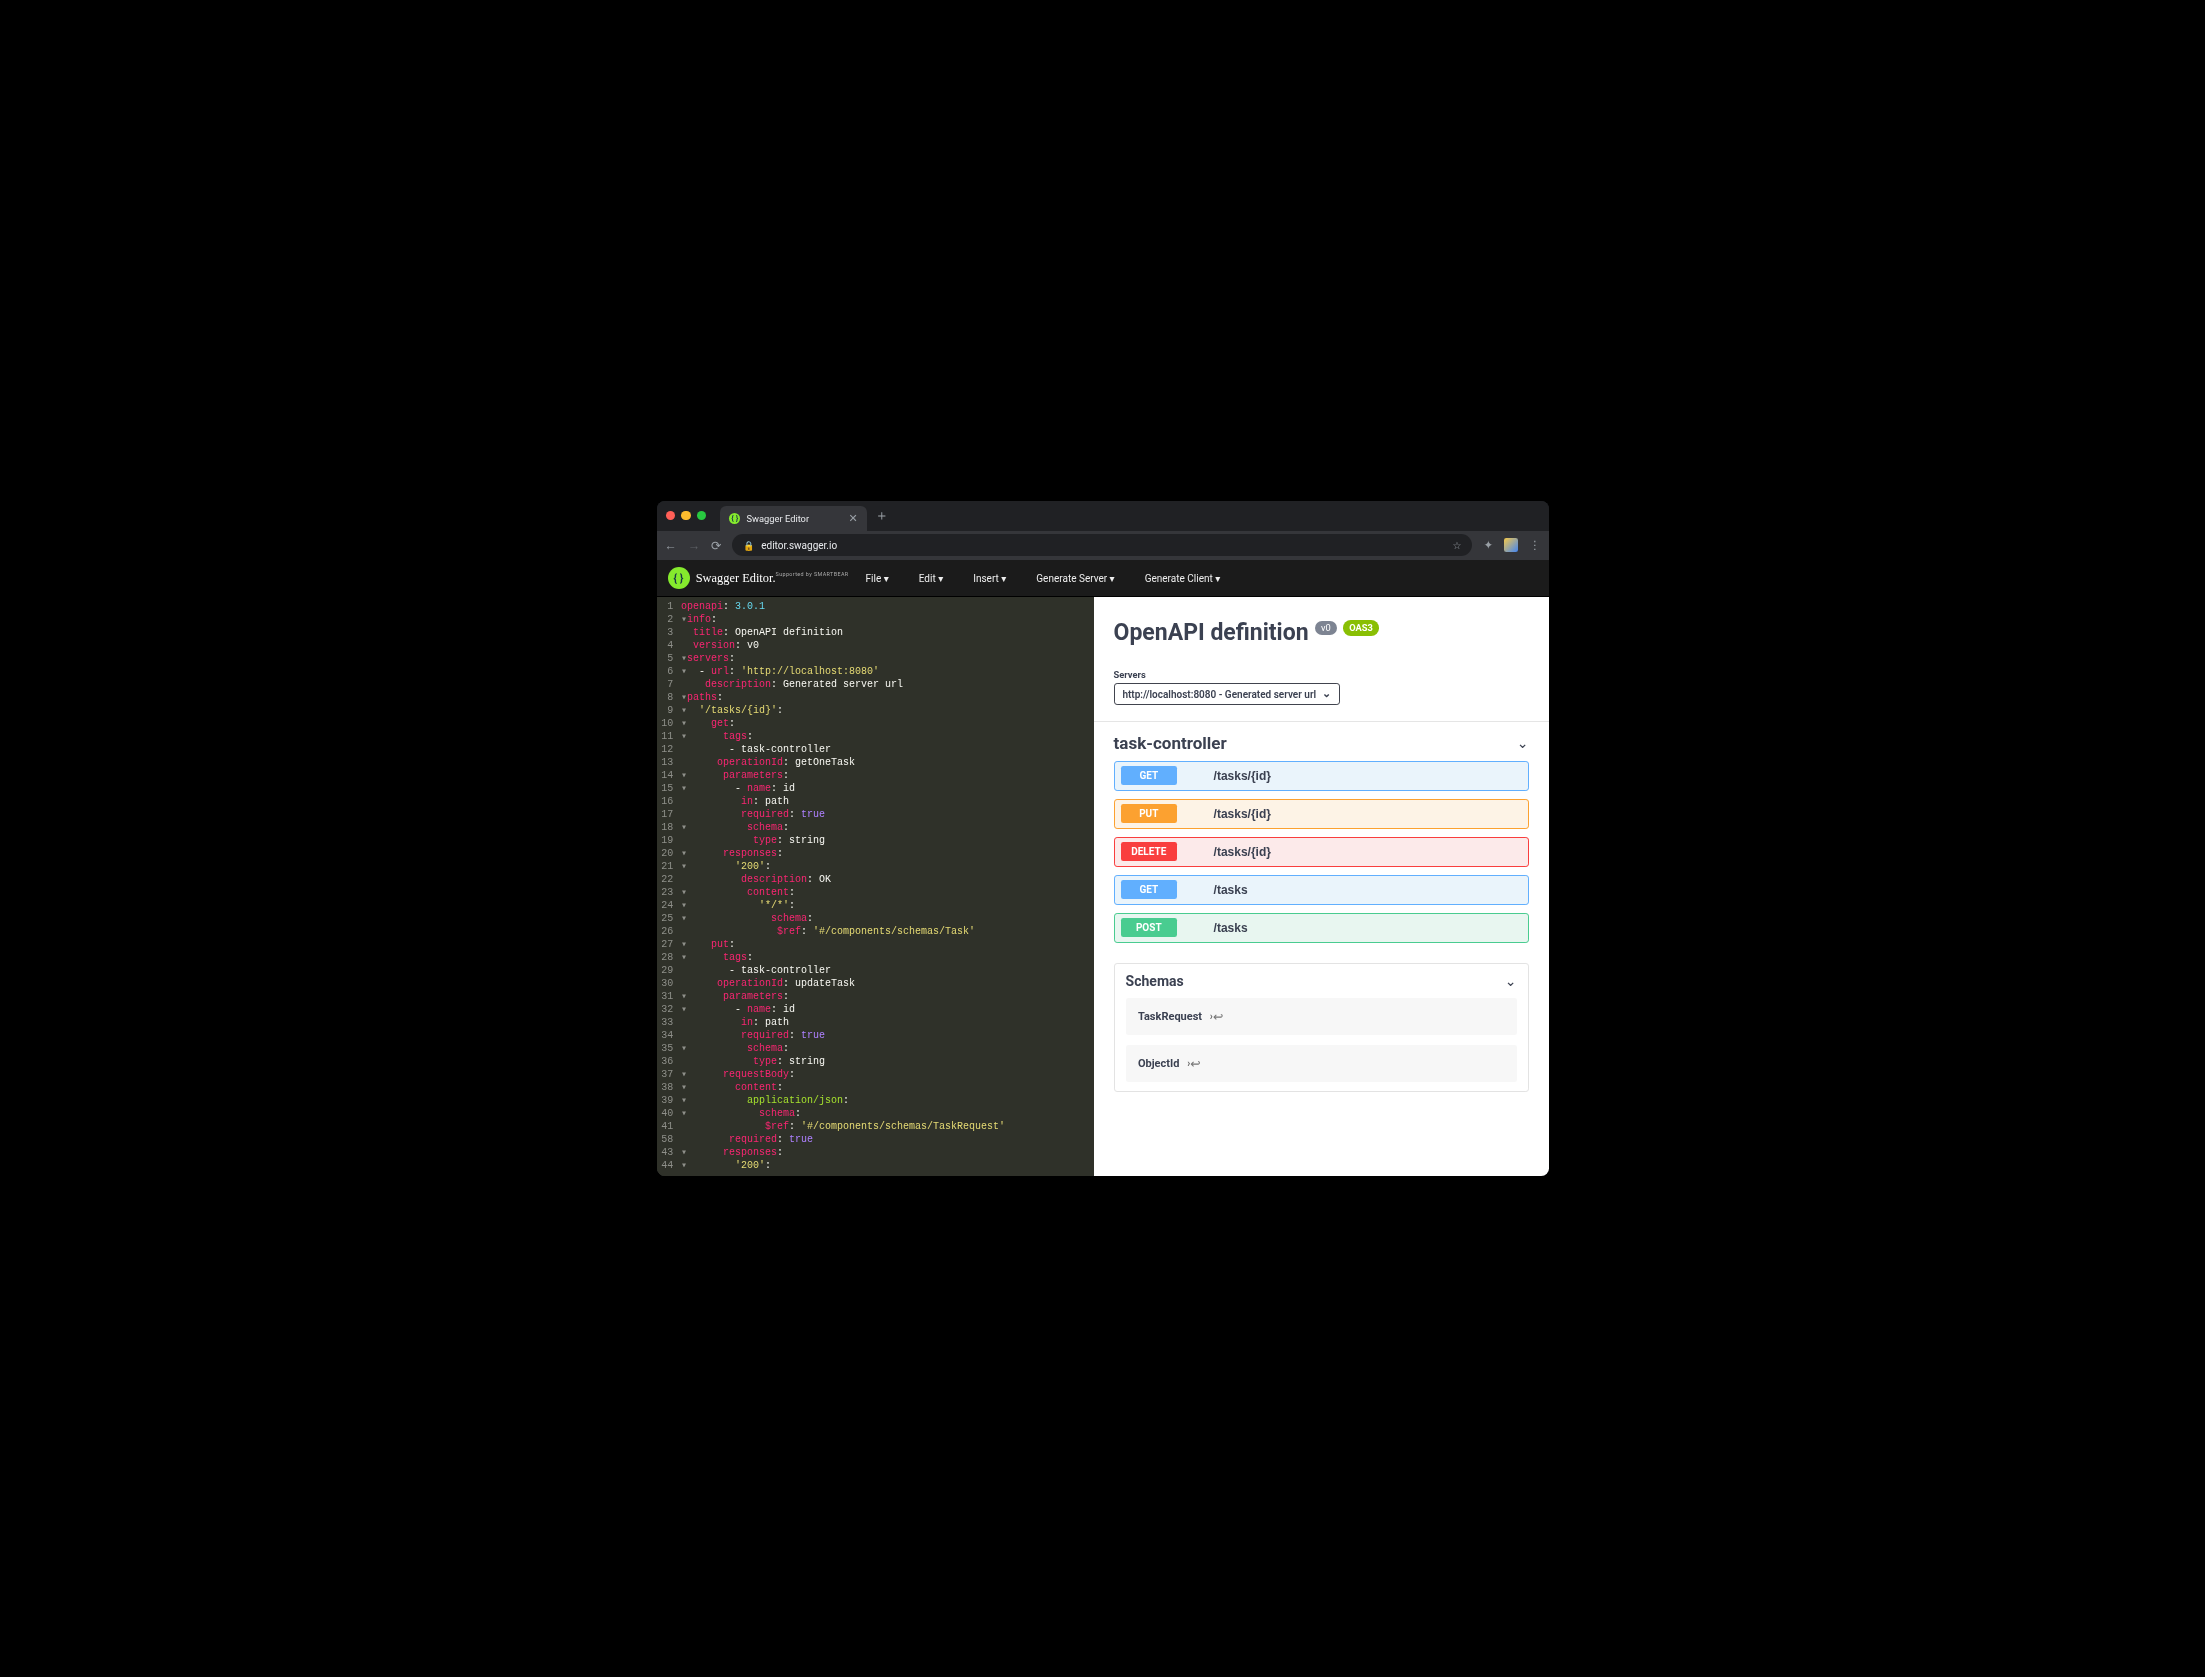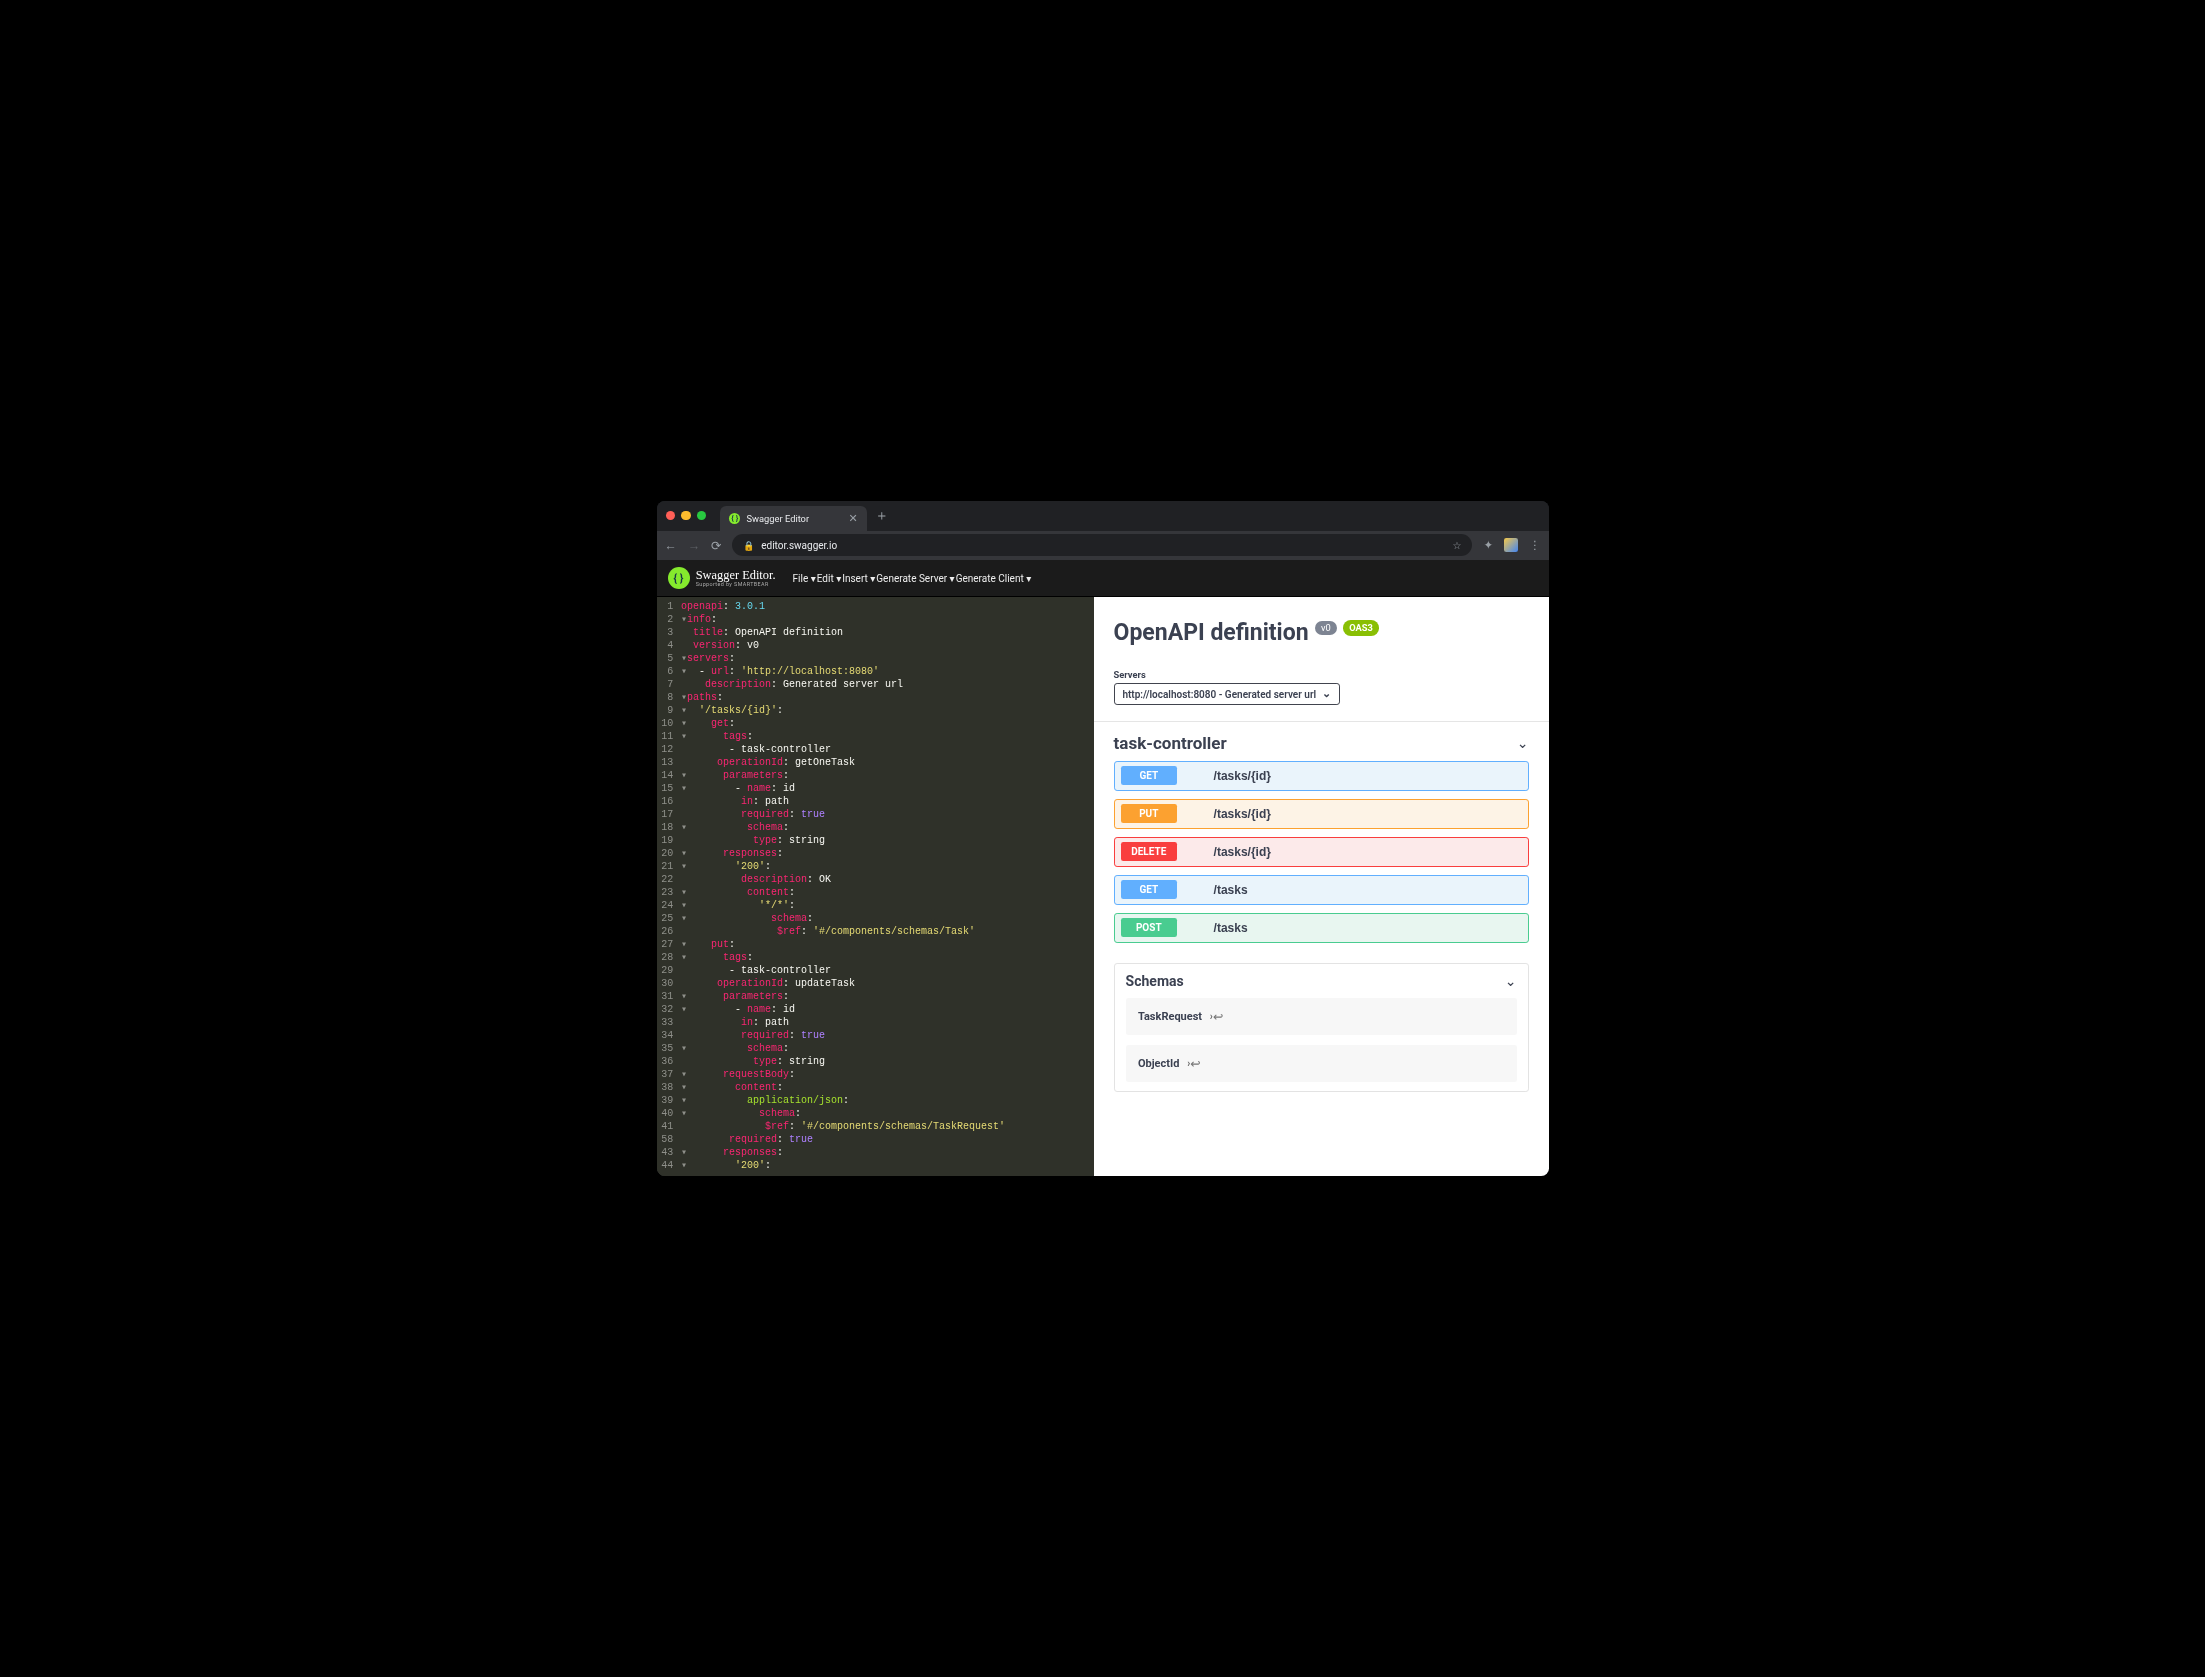--- a/index.html
+++ b/index.html
@@ -89,24 +89,24 @@
     gap: 17px;
     border-bottom: 0.8px solid #000;
   }
   .brand { display:flex; align-items:center; gap:6.2px;}
   .brand-logo {
     width: 22px; height: 22px; border-radius: 50%;
     background: #85ea2d;
     display:flex; align-items:center; justify-content:center;
     color:#173647; font-weight:bold; font-size:11px;
   }
-  .brand-text { color:#fff; display:flex; flex-direction:column; line-height:1;}
+  .brand-text { color:#fff; display:flex; flex-direction:row; line-height:1;}
   .brand-text .t1 { font-family: Georgia, serif; font-size:12.4px; }
   .brand-text .t2 { font-size:5.4px; color:#aaa; letter-spacing:0.4px;}
-  .menu-items { display:flex; gap:1px; color:#eee; font-size:10px;}
+  .menu-items { display:flex; gap:30px; color:#eee; font-size:10px;}
   .menu-items span { cursor:pointer; }
   
   .split {
     flex: 1;
     display: flex;
     overflow: hidden;
   }
   .editor {
     width: 49%;
     background: #2f3129;

